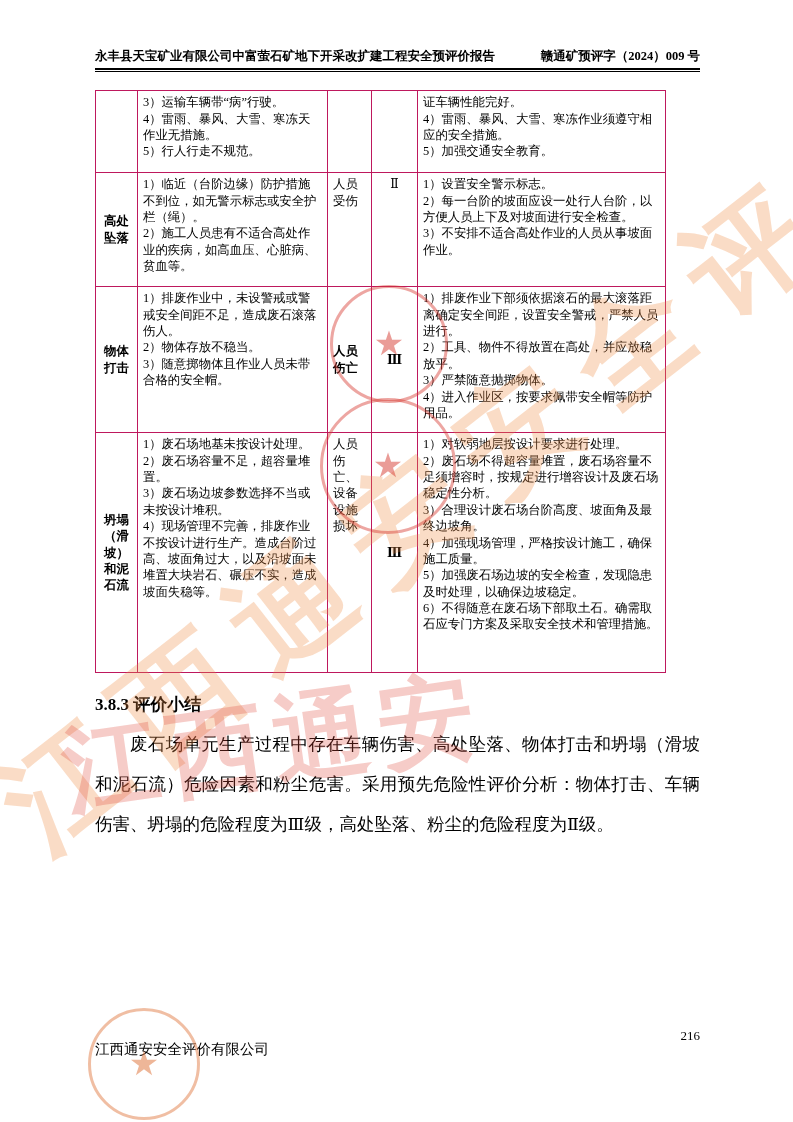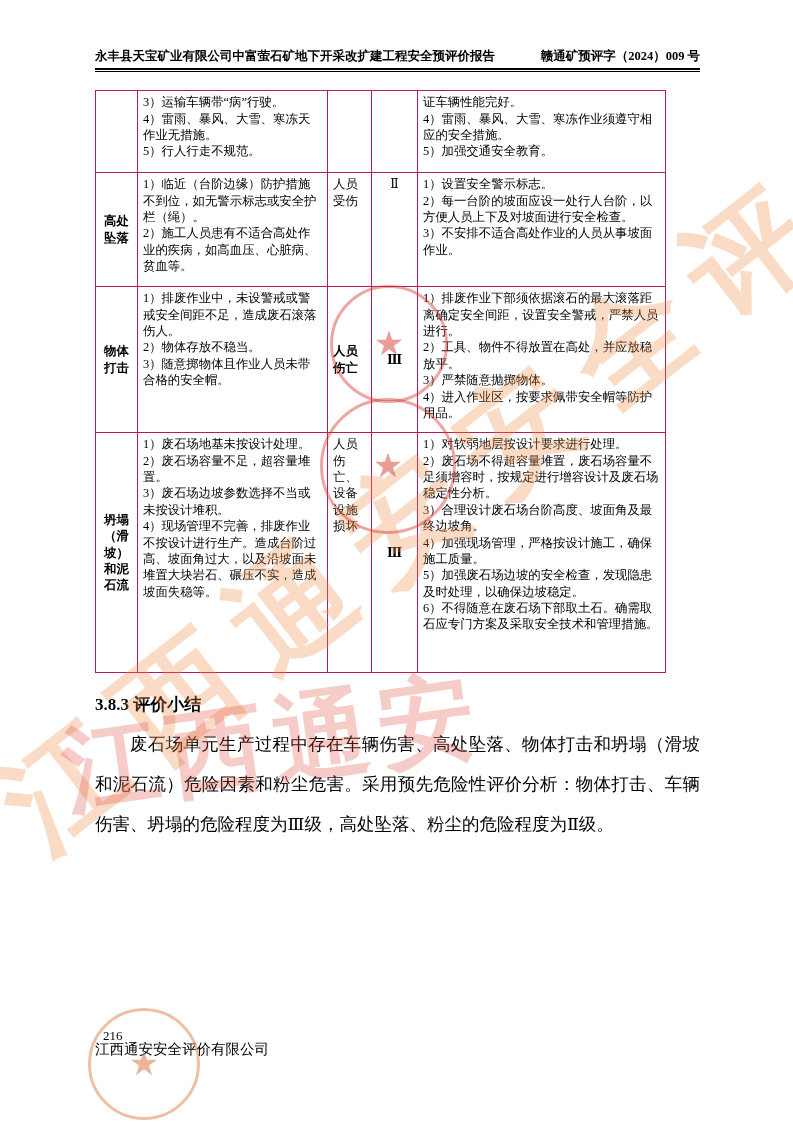--- a/index.html
+++ b/index.html
@@ -60,22 +60,22 @@
     text-indent:2em;
     width:605px;
   }
 
   
   .doc-footer {
     position:absolute; left:95px; right:93px; top:1032px;
     font-size:14.5px;
   }
   .doc-footer .page-num {
-    position:absolute; left:8px; right:0; top:-4px;
-    text-align:left; font-size:13px;
+    position:absolute; left:0; right:0; top:-4px;
+    text-align:right; font-size:13px;
   }
   .doc-footer .company { position:absolute; left:0; top:8px;text-align:center; }
 
   
   .wm-layer { position:absolute; inset:0; z-index:5; pointer-events:none; overflow:hidden; }
   .wm-diагonal,
   .wm-diagonal {
     position:absolute; left:-30px; top:760px;
     font-size:118px; font-weight:bold; letter-spacing:26px;
     color:rgba(238,140,66,0.30);

